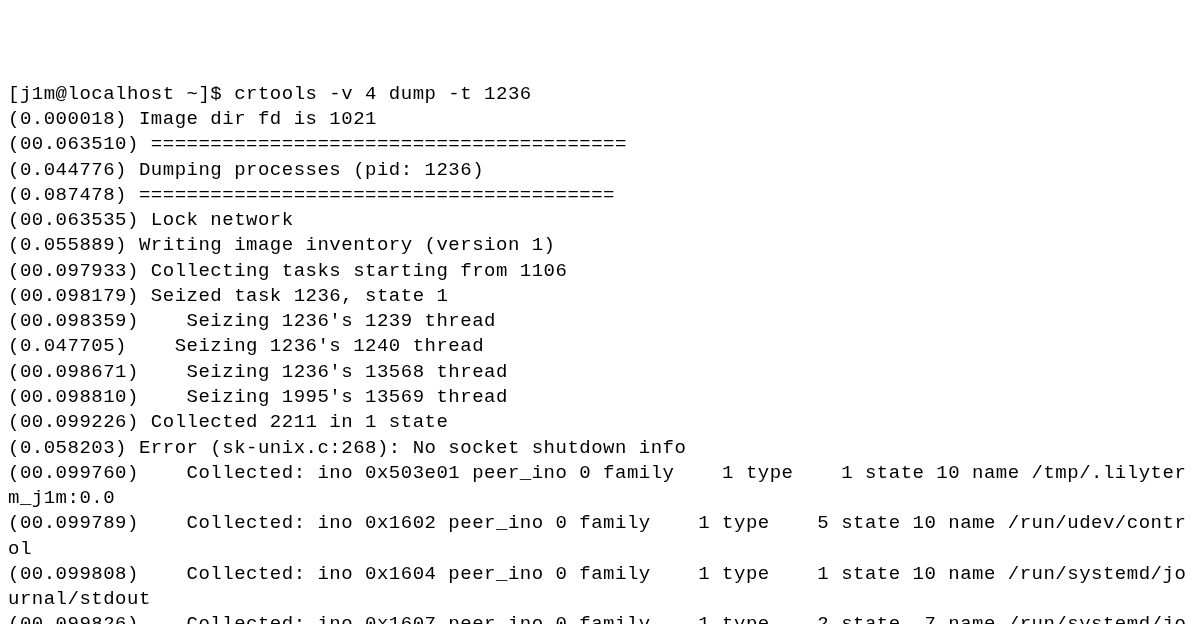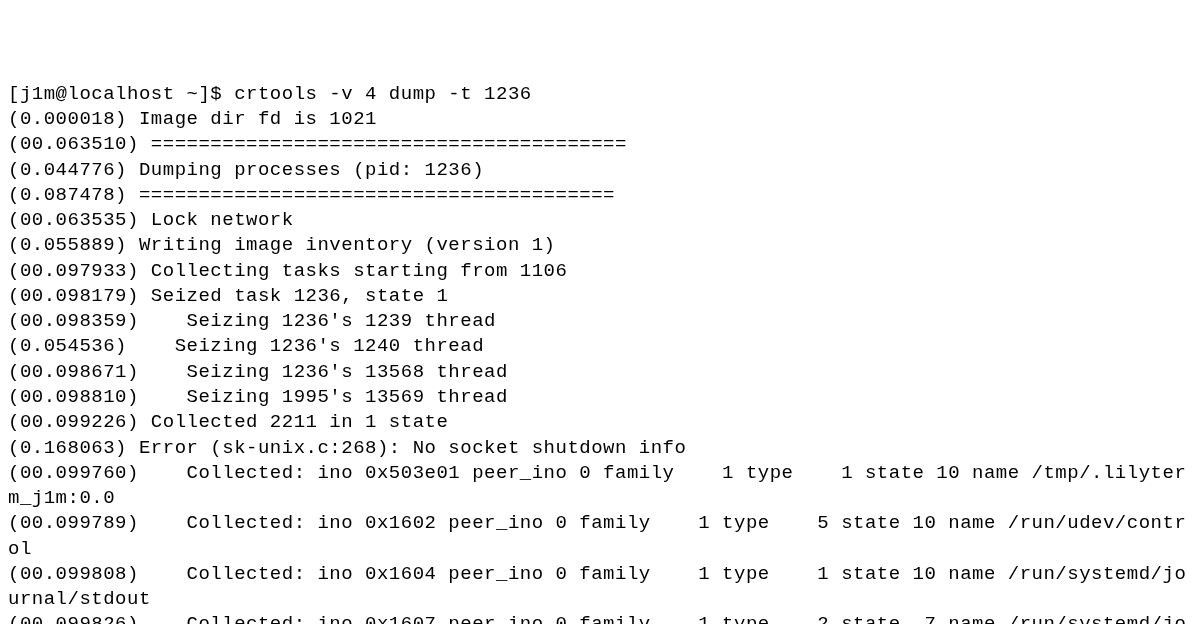--- a/index.html
+++ b/index.html
@@ -24,25 +24,25 @@
 <div><span class="prompt-user">[j1m@localhost ~]$</span> <span class="prompt-cmd">crtools -v 4 dump -t 1236</span>
 <span>(0.000018) Image dir fd is 1021</span>
 <span>(00.063510) ========================================</span>
 <span>(0.044776) Dumping processes (pid: 1236)</span>
 <span>(0.087478) ========================================</span>
 <span>(00.063535) Lock network</span>
 <span>(0.055889) Writing image inventory (version 1)</span>
 <span>(00.097933) Collecting tasks starting from 1106</span>
 <span>(00.098179) Seized task 1236, state 1</span>
 <span>(00.098359)    Seizing 1236's 1239 thread</span>
-<span>(0.054536)    Seizing 1236's 1240 thread</span>
+<span>(0.047705)    Seizing 1236's 1240 thread</span>
 <span>(00.098671)    Seizing 1236's 13568 thread</span>
 <span>(00.098810)    Seizing 1995's 13569 thread</span>
 <span>(00.099226) Collected 2211 in 1 state</span>
-<span>(0.168063) Error (sk-unix.c:268): No socket shutdown info</span>
+<span>(0.058203) Error (sk-unix.c:268): No socket shutdown info</span>
 <span>(00.099760)    Collected: ino 0x503e01 peer_ino 0 family    1 type    1 state 10 name /tmp/.lilyterm_j1m:0.0</span>
 <span>(00.099789)    Collected: ino 0x1602 peer_ino 0 family    1 type    5 state 10 name /run/udev/control</span>
 <span>(00.099808)    Collected: ino 0x1604 peer_ino 0 family    1 type    1 state 10 name /run/systemd/journal/stdout</span>
 <span>(00.099826)    Collected: ino 0x1607 peer_ino 0 family    1 type    2 state  7 name /run/systemd/journal/socket</span>
 </div>
 
 
 
 
 </body></html>

